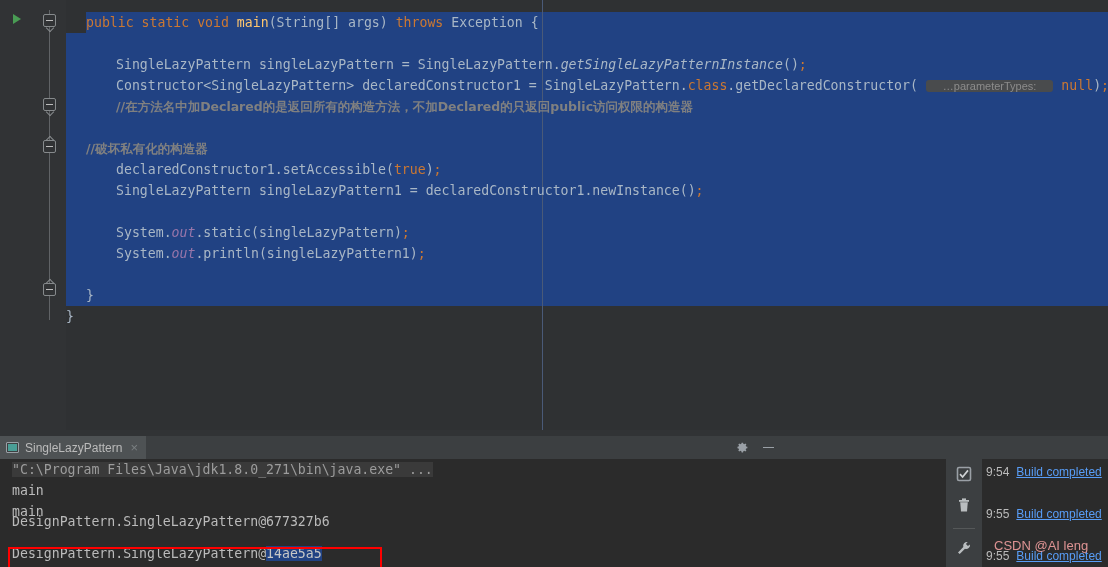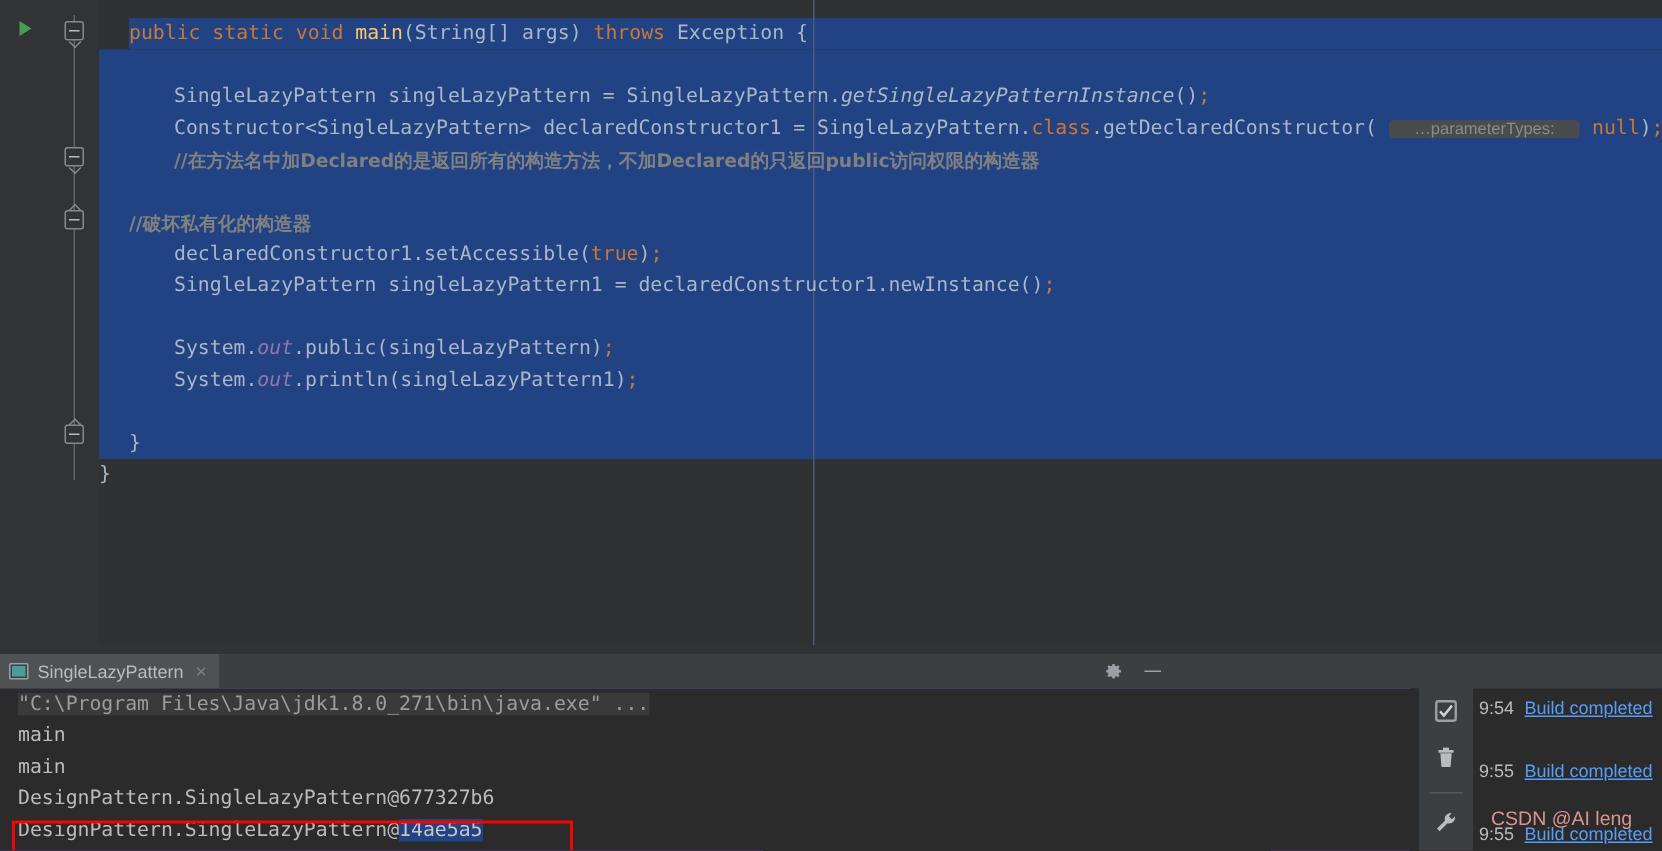--- a/index.html
+++ b/index.html
@@ -124,21 +124,21 @@
   .hsplit {
     position: absolute; left: 0; top: 430px;
     width: 1108px; height: 6px;
     background: #313335;
   }
 
   
   .toolwin {
     position: absolute; left: 0; top: 436px;
     width: 940px; height: 131px;
-    background: #8b5cf6;
+    background: #0f766e;
   }
   .tw-tabs {
     position: absolute; left: 0; top: 0;
     width: 946px; height: 23px;
     background: #3c3f41;
   }
   .tab-run {
     position: absolute; left: 0; top: 0;
     height: 23px;
     padding: 0 8px 0 6px;
@@ -302,21 +302,21 @@
 
     <div class="code-area">
       <div class="code-lines" id="code-lines">
           <div class="ln" style="top: 12px; padding-left: 20px;"><span class="kw">public </span><span class="kw">static </span><span class="kw">void </span><span class="fn">main</span><span>(String[] args) </span><span class="kw">throws </span><span>Exception {</span></div>
           <div class="ln" style="top: 54px; padding-left: 50px;"><span>SingleLazyPattern singleLazyPattern = SingleLazyPattern.</span><span class="mth-it">getSingleLazyPatternInstance</span><span>()</span><span class="semi">;</span></div>
           <div class="ln" style="top: 75px; padding-left: 50px;"><span>Constructor&lt;SingleLazyPattern&gt; declaredConstructor1 = SingleLazyPattern.</span><span class="kw">class</span><span>.getDeclaredConstructor( </span><span class="inlay">…parameterTypes:</span><span> </span><span class="kw">null</span><span>)</span><span class="semi">;</span></div>
           <div class="ln" style="top: 96px; padding-left: 50px;"><span class="cn-cmt">//在方法名中加Declared的是返回所有的构造方法，不加Declared的只返回public访问权限的构造器</span></div>
           <div class="ln" style="top: 138px; padding-left: 20px;"><span class="cn-cmt">//破坏私有化的构造器</span></div>
           <div class="ln" style="top: 159px; padding-left: 50px;"><span>declaredConstructor1.setAccessible(</span><span class="kw">true</span><span>)</span><span class="semi">;</span></div>
           <div class="ln" style="top: 180px; padding-left: 50px;"><span>SingleLazyPattern singleLazyPattern1 = declaredConstructor1.newInstance()</span><span class="semi">;</span></div>
-          <div class="ln" style="top: 222px; padding-left: 50px;"><span>System.</span><span class="fld">out</span><span>.public(singleLazyPattern)</span><span class="semi">;</span></div>
+          <div class="ln" style="top: 222px; padding-left: 50px;"><span>System.</span><span class="fld">out</span><span>.static(singleLazyPattern)</span><span class="semi">;</span></div>
           <div class="ln" style="top: 243px; padding-left: 50px;"><span>System.</span><span class="fld">out</span><span>.println(singleLazyPattern1)</span><span class="semi">;</span></div>
           <div class="ln" style="top: 285px; padding-left: 20px;"><span>}</span></div>
           <div class="ln" style="top: 306px;"><span>}</span></div>
         </div>
     </div>
   </div>
 
   <div class="hsplit"></div>
 
   <div class="toolwin">
@@ -337,21 +337,21 @@
         </span>
         <span class="minimize"></span>
       </div>
     </div>
 
     <div class="console">
       <div id="console-lines">
           <div class="cline" style="top: 0px;"><span class="cmd-hl">"C:\Program Files\Java\jdk1.8.0_271\bin\java.exe" ...</span></div>
           <div class="cline" style="top: 21px;"><span>main</span></div>
           <div class="cline" style="top: 42px;"><span>main</span></div>
-          <div class="cline" style="top: 63px;"><span>DesignPattern.SingleLazyPattern@677327b6</span></div>
+          <div class="cline" style="top: 52px;"><span>DesignPattern.SingleLazyPattern@677327b6</span></div>
           <div class="cline" style="top: 84px;"><span>DesignPattern.SingleLazyPattern@</span><span class="sel-hl">14ae5a5</span></div>
         </div>
       <div class="red-box"></div>
     </div>
 
     <div class="eventlog">
 
       <div class="el-sidebar">
         <span>
           <svg width="16" height="16" viewBox="0 0 16 16">

